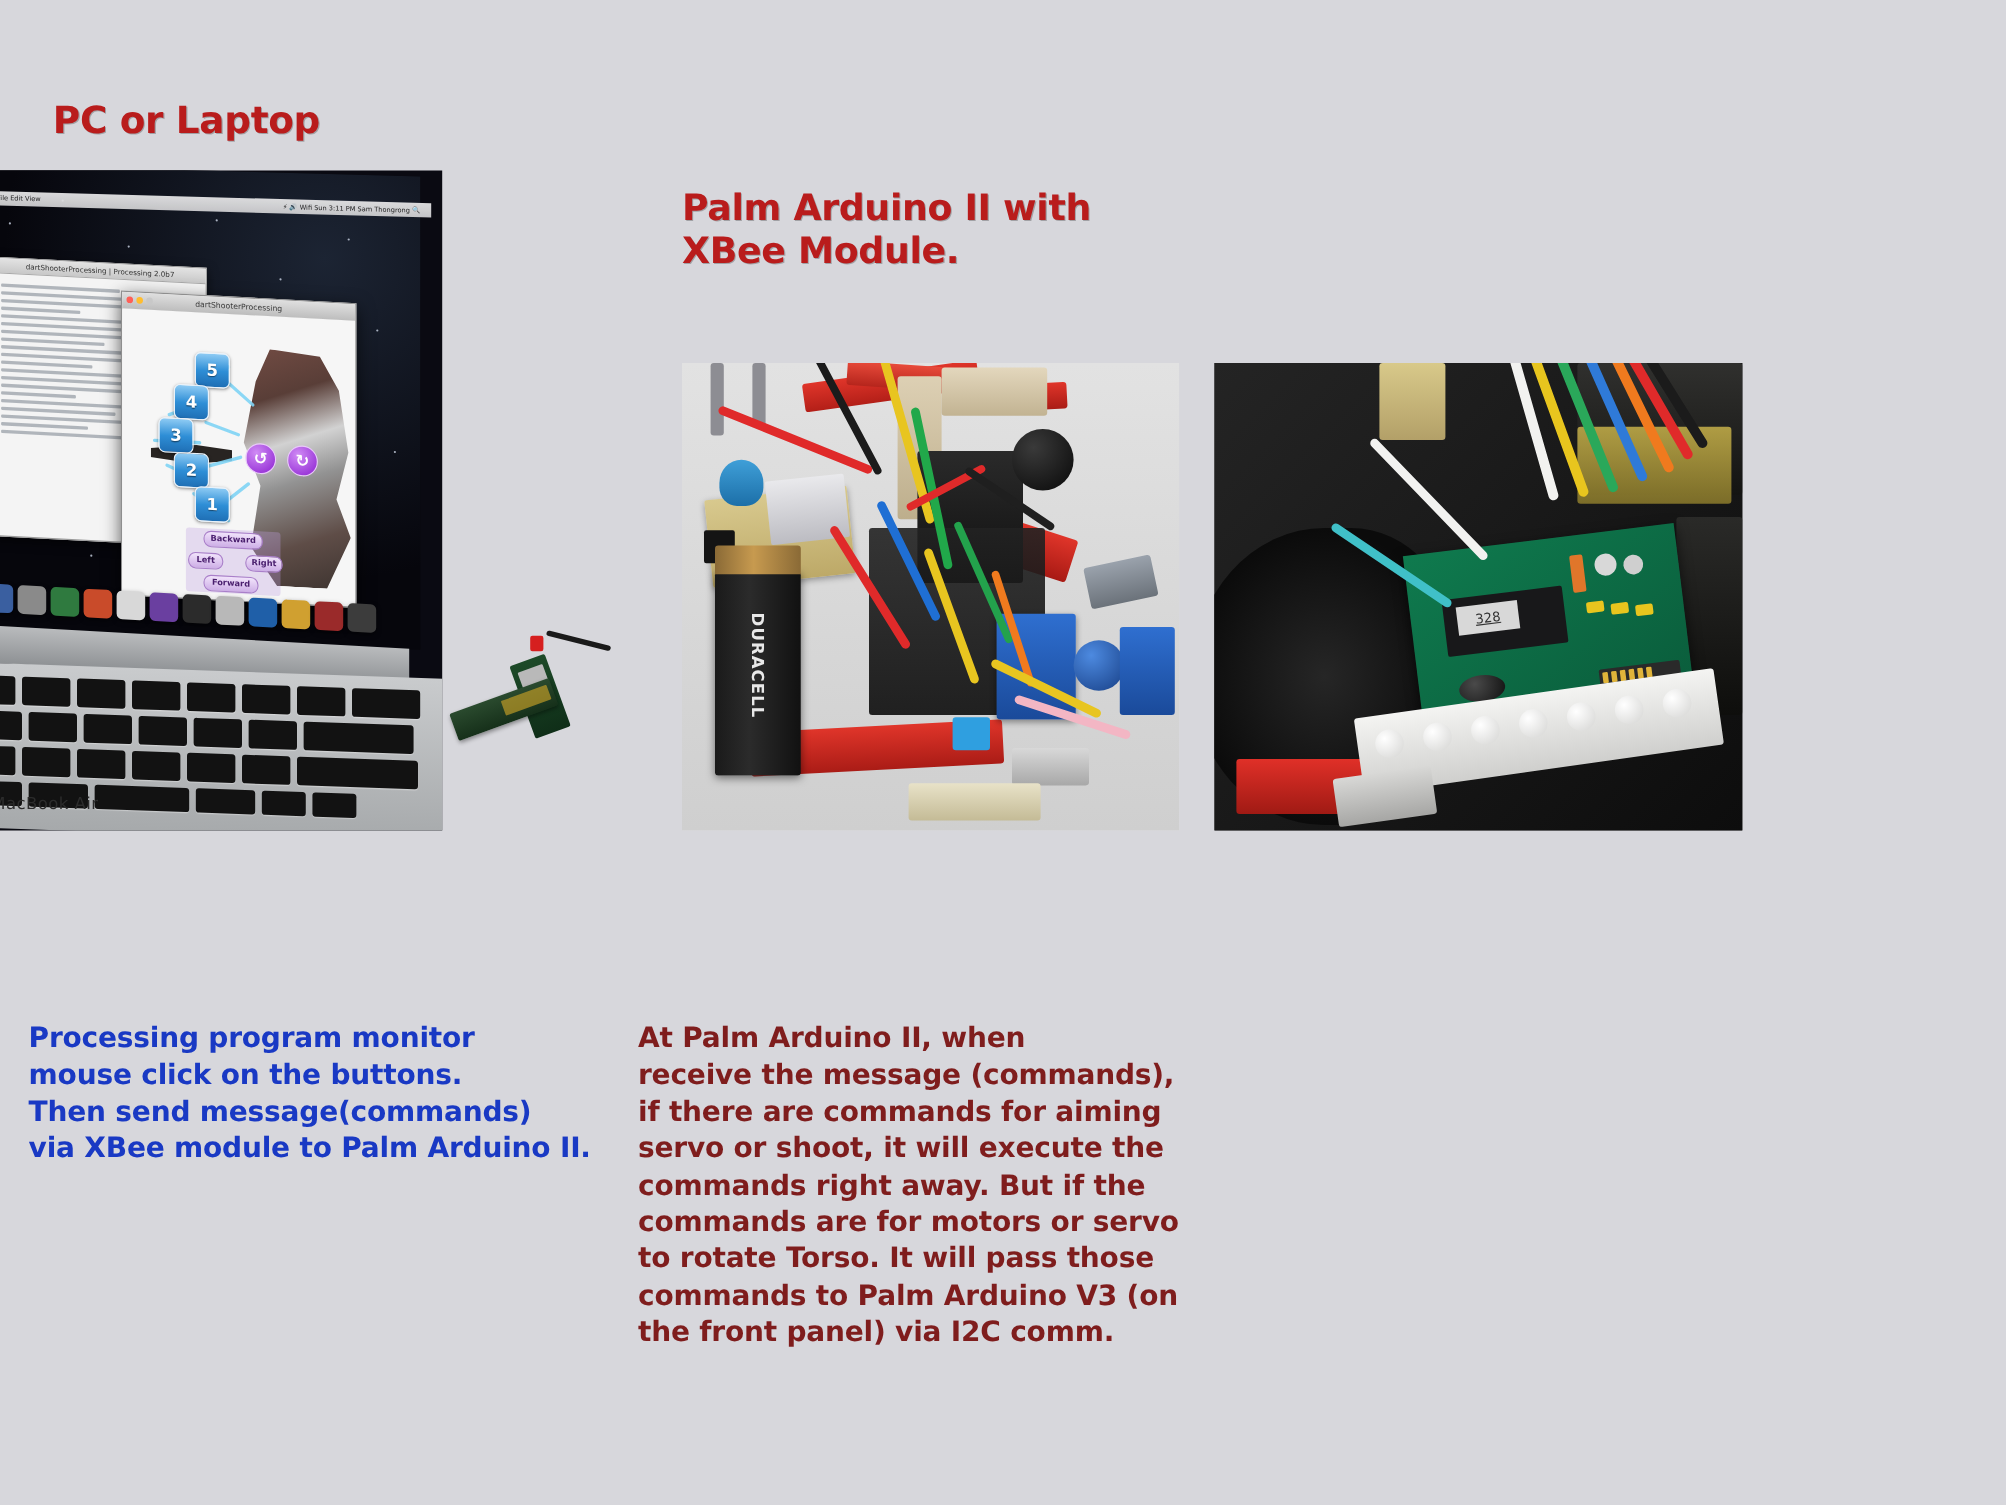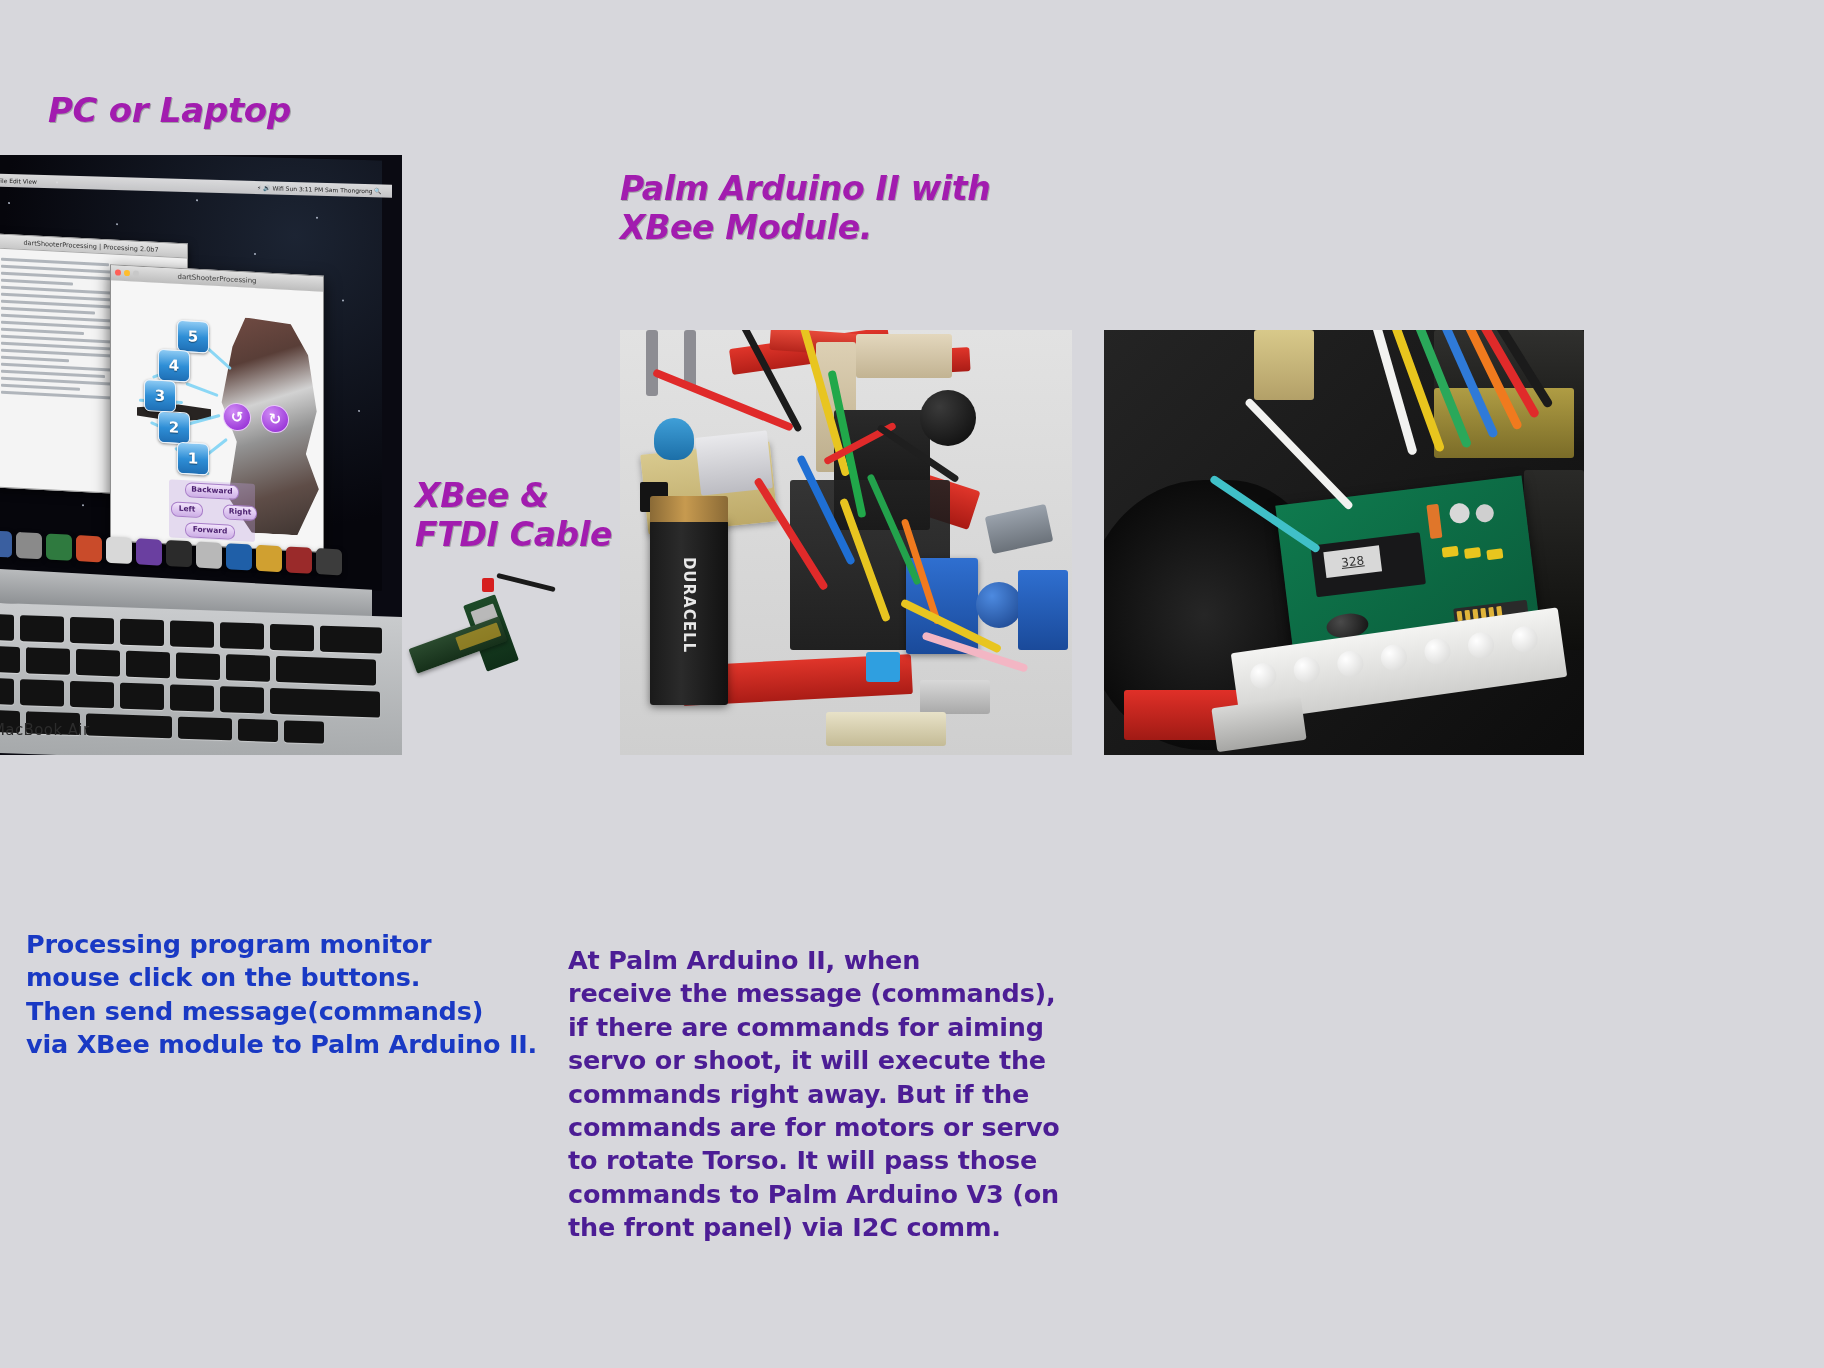--- a/index.html
+++ b/index.html
@@ -6,39 +6,38 @@
   body{
     width:1824px;height:1368px;
     background:#d7d7dc;
     font-family:"DejaVu Sans","Liberation Sans",sans-serif;
     overflow:hidden;position:relative;
   }
   .stage{position:absolute;inset:0;}
 
   
   .hdr{
-    position:absolute;color:#a21caf;font-weight:bold;
+    position:absolute;color:#b91c1c;font-weight:bold;
     font-family:"DejaVu Sans","Liberation Sans",sans-serif;
     letter-spacing:-0.3px;line-height:1.18;
     text-shadow:1px 1px 0 rgba(0,0,0,.25);
-    font-style:italic;
   }
   #h-pc{left:48px;top:90px;font-size:34px;}
   #h-pa2{left:620px;top:170px;font-size:33px;}
   #h-pa3{left:1143px;top:230px;font-size:33px;}
   #h-xbee{left:415px;top:477px;font-size:33px;}
 
   
   .cap{
     position:absolute;font-weight:bold;font-size:25.5px;line-height:1.31;
     font-family:"DejaVu Sans","Liberation Sans",sans-serif;
     white-space:pre-line;letter-spacing:-0.2px;
   }
   #cap-blue{left:26px;top:928px;color:#1939c4;width:560px;}
-  #cap-purple{left:568px;top:928px;color:#4c1d95;width:520px;margin-top:16px;}
+  #cap-purple{left:580px;top:928px;color:#7f1d1d;width:520px;}
   #cap-red{left:1120px;top:928px;color:#cc0d55;width:420px;}
 
   
   #photo-laptop{
     position:absolute;left:0px;top:155px;width:402px;height:600px;
     overflow:hidden;background:#0a0a12;
   }
   .lap-screen{
     position:absolute;left:-14px;top:0px;width:396px;height:430px;
     background:
@@ -195,22 +194,20 @@
 <body>
 
 <div class="stage">
 
   <div class="hdr" id="h-pc">PC or Laptop</div>
 
   <div class="hdr" id="h-pa2" style="white-space:pre-line">Palm Arduino II with
 XBee Module.</div>
 
 
-  <div class="hdr" id="h-xbee" style="white-space:pre-line">XBee &amp;
-FTDI Cable</div>
 
   <div id="photo-laptop">
 
     <div class="lap-screen">
 
       <div class="lap-stars">
         <i style="left:22px;top:52px"></i>
           <i style="left:70px;top:30px"></i>
         <i style="left:130px;top:70px"></i>
           <i style="left:210px;top:44px"></i>

